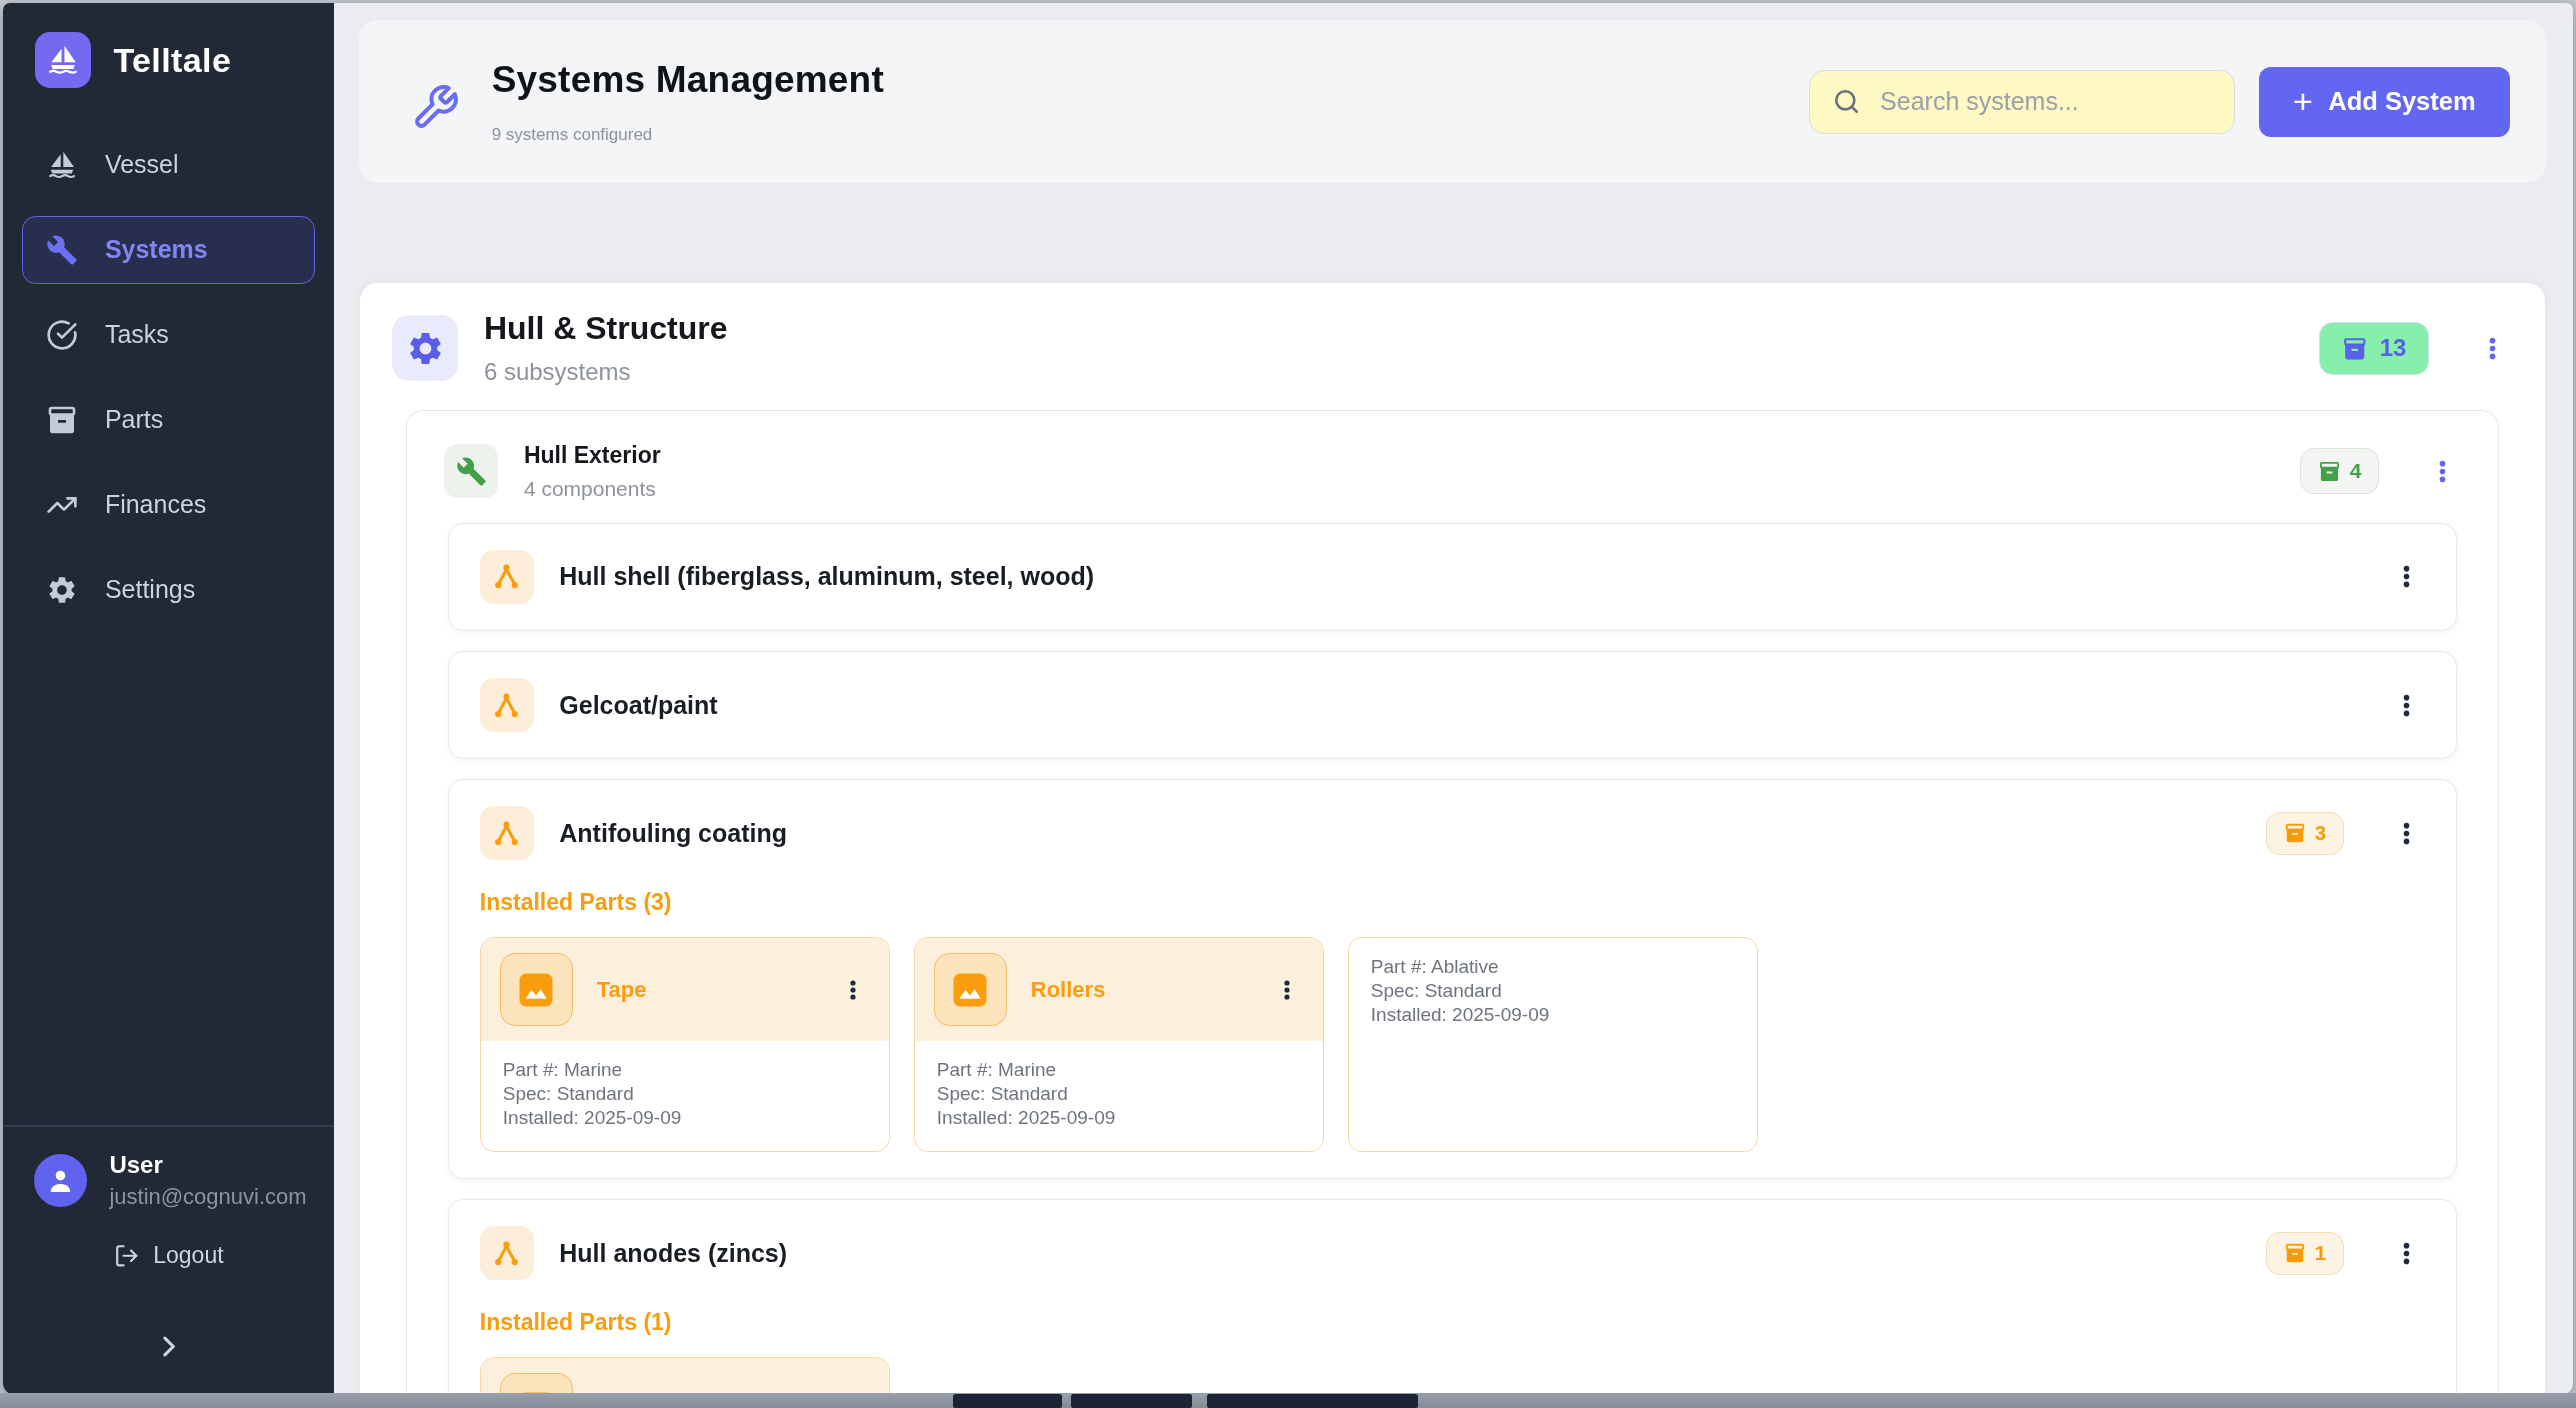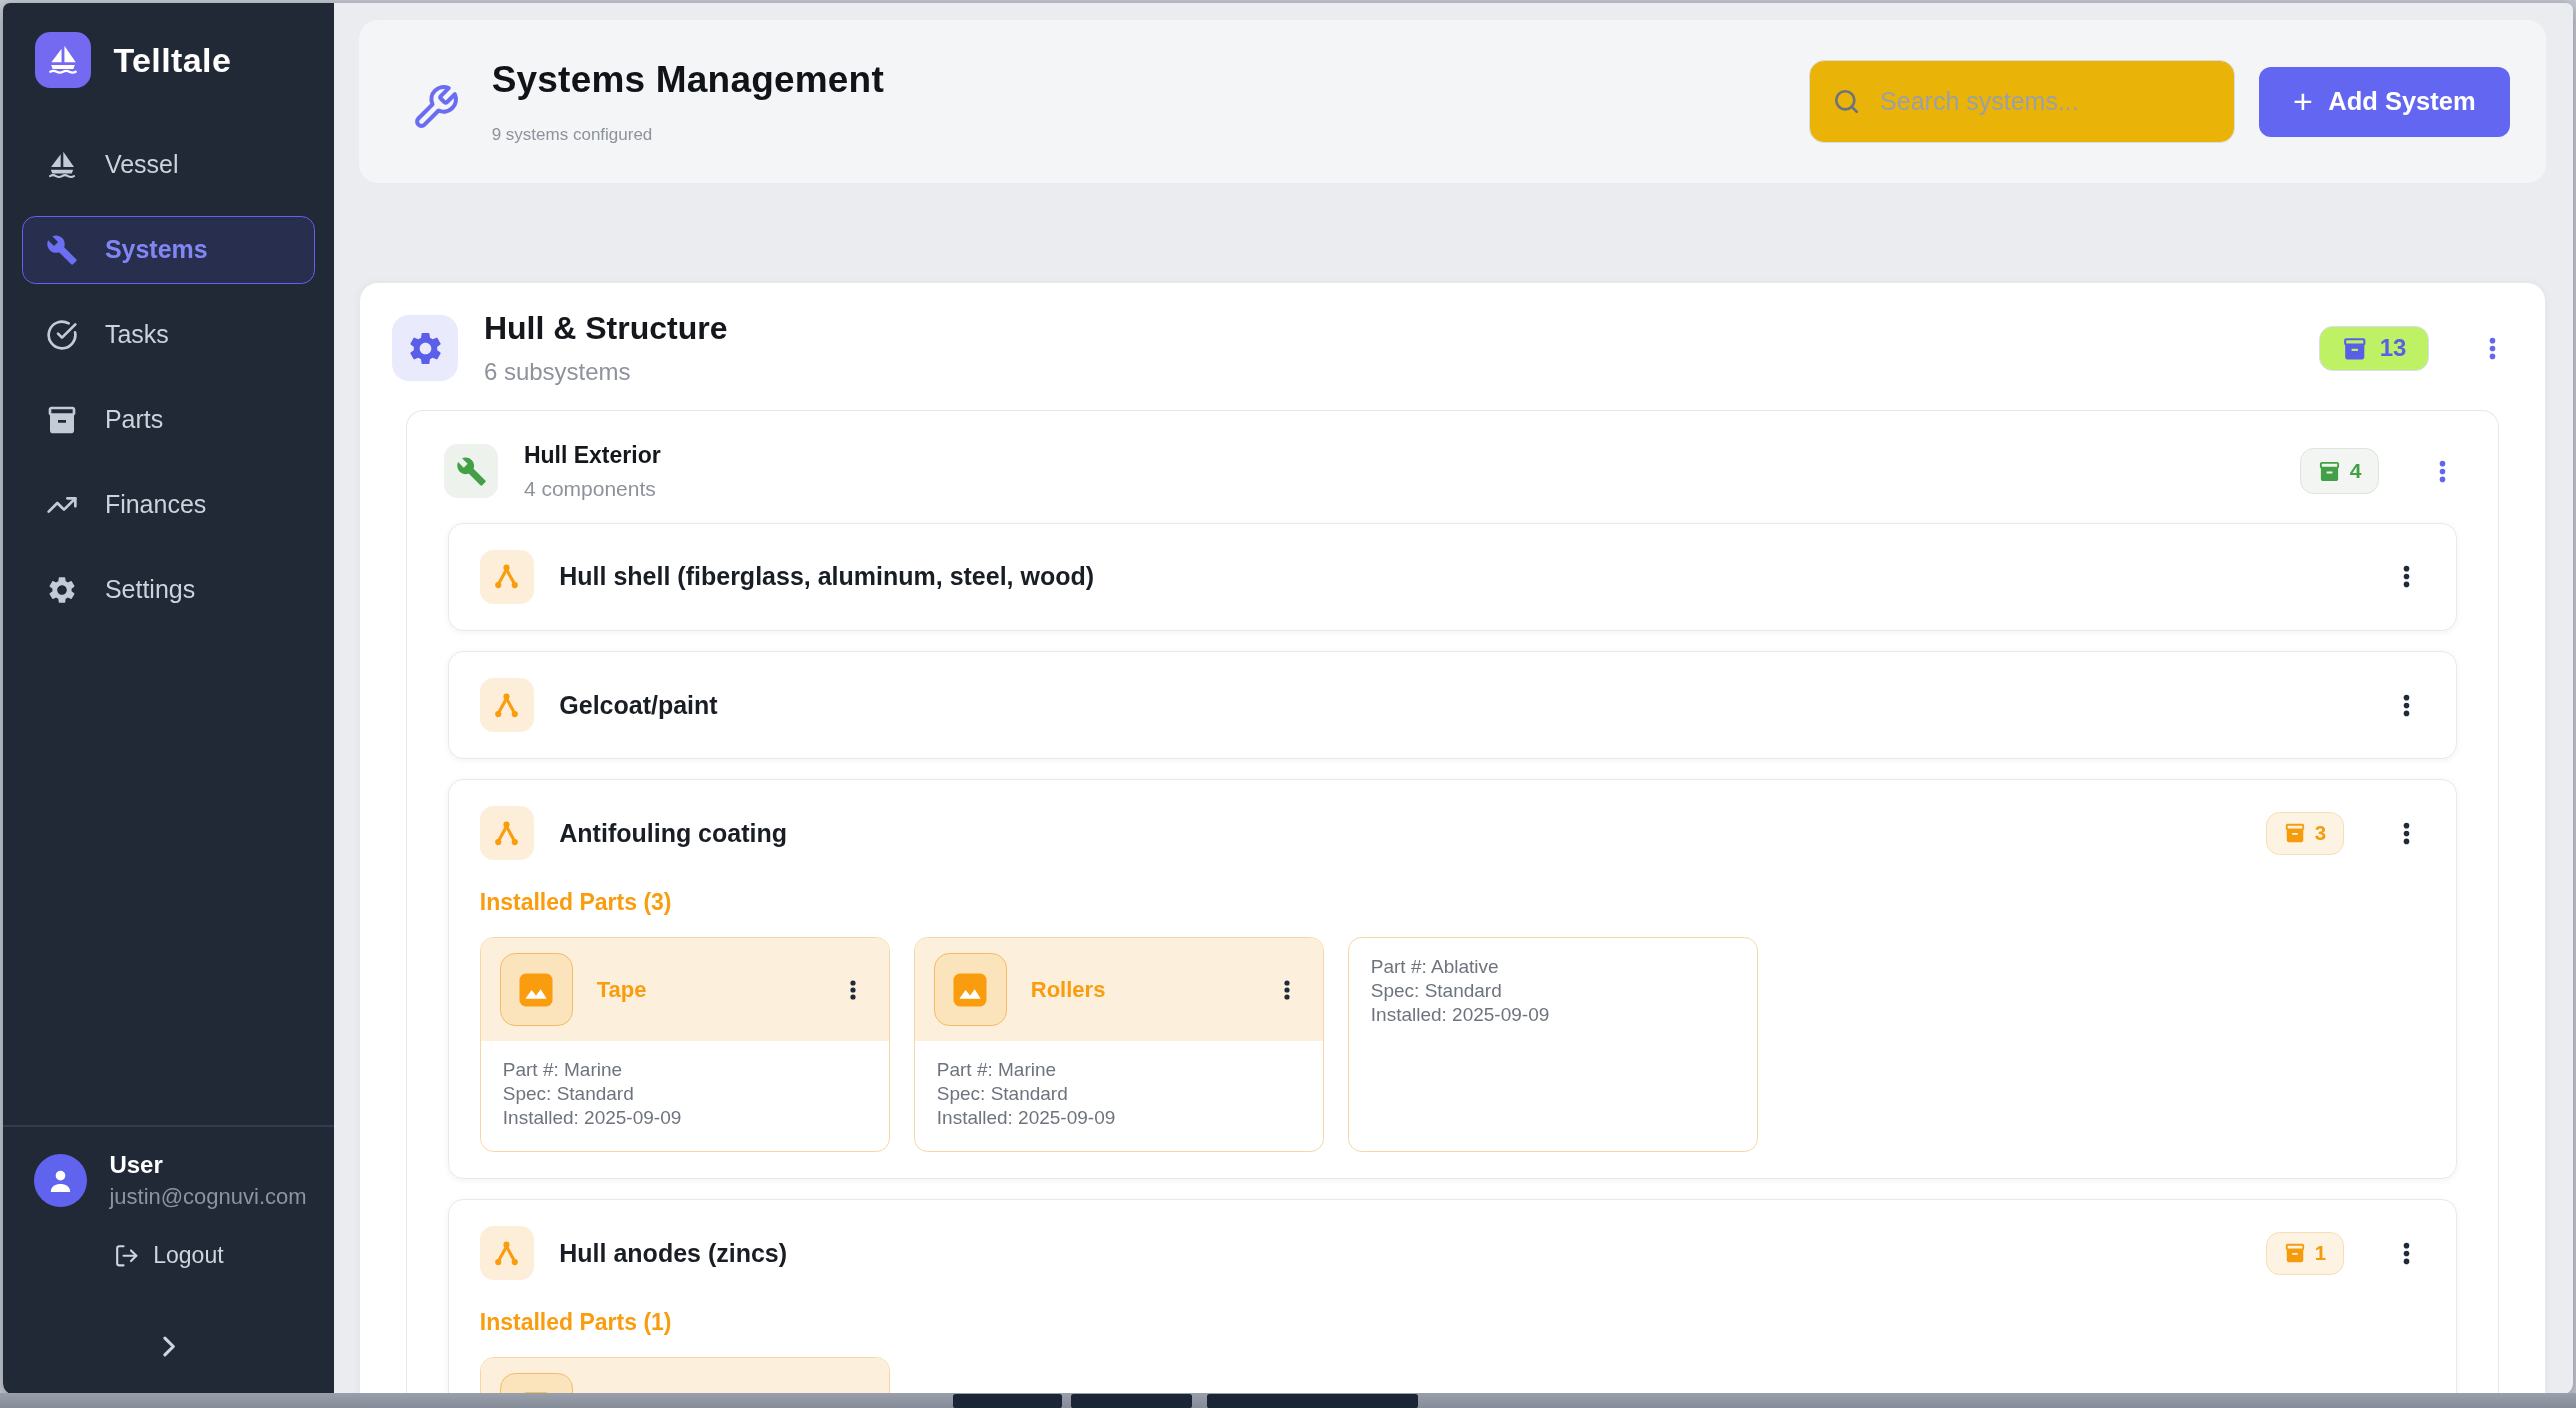--- a/index.html
+++ b/index.html
@@ -74,21 +74,21 @@
 
   .page-header {
     background: #f4f5f7; border-radius: 19px; height: 163px; flex: none;
     display: flex; align-items: center; padding: 0 36px;
   }
   .ph-icon { width: 49px; height: 49px; margin: 12px 32px 0 15.3px; flex: none; }
   .ph-title { font-size: 37px; font-weight: 700; color: #101318; letter-spacing: 0.2px; }
   .ph-sub { font-size: 17px; color: #8d929b; margin-top: 24px; }
   .ph-right { margin-left: auto; display: flex; align-items: center; gap: 24px; }
   .searchbox {
-    width: 426px; height: 83px; background: #eab308; border: 1.7px solid #d9dce2; border-radius: 15.3px;
+    width: 426px; height: 64px; background: #fef9c3; border: 1.7px solid #d9dce2; border-radius: 15.3px;
     display: flex; align-items: center; padding: 4px 22px; gap: 19px;
   }
   .searchbox input {
     border: none; outline: none; background: transparent; flex: 1;
     font-size: 25px; color: #30343b; font-family: inherit;
   }
   .searchbox input::placeholder { color: #9aa0a9; }
   .add-btn {
     height: 70px; padding: 0 34px; border: none; border-radius: 12px; background: #6366f1;
     color: #ffffff; font-size: 25.5px; font-weight: 600; font-family: inherit;
@@ -108,21 +108,21 @@
   .tile { display: flex; align-items: center; justify-content: center; flex: none; }
   .tile-sys { width: 66px; height: 66px; border-radius: 17px; background: #e9ebfd; }
   .t-title { font-size: 32px; font-weight: 700; color: #14171c; }
   .t-sub { font-size: 24px; color: #8d929b; margin-top: 11px; }
   .head-right { margin-left: auto; display: flex; align-items: center; gap: 44px; }
 
   .badge {
     display: inline-flex; align-items: center; gap: 12px;
     border-radius: 13.6px; font-weight: 600;
   }
-  .badge-indigo { background: #bef264; border: 1.7px solid #d7dcfa; color: #5a5fe8; height: 45px; padding: 0 22px; font-size: 24px; }
+  .badge-indigo { background: #86efac; border: 1.7px solid #d7dcfa; color: #5a5fe8; height: 53px; padding: 0 22px; font-size: 24px; }
   .badge-green  { background: #f2f5f1; border: 1.7px solid #dde4dc; color: #43a047; height: 46px; padding: 0 17px; font-size: 21px; gap: 8.5px; }
   .badge-orange { background: #fdf3e3; border: 1.7px solid #f6ddb3; color: #f59b0c; height: 43px; padding: 0 17px; font-size: 20.4px; gap: 8.5px; }
 
   .kebab { background: none; border: none; cursor: pointer; padding: 5.1px; display: flex; }
   .kebab svg { width: 27px; height: 27px; }
   .kebab-indigo { fill: #6366f1; }
   .kebab-dark { fill: #1f2a3a; }
 
   
   .nested-card {

